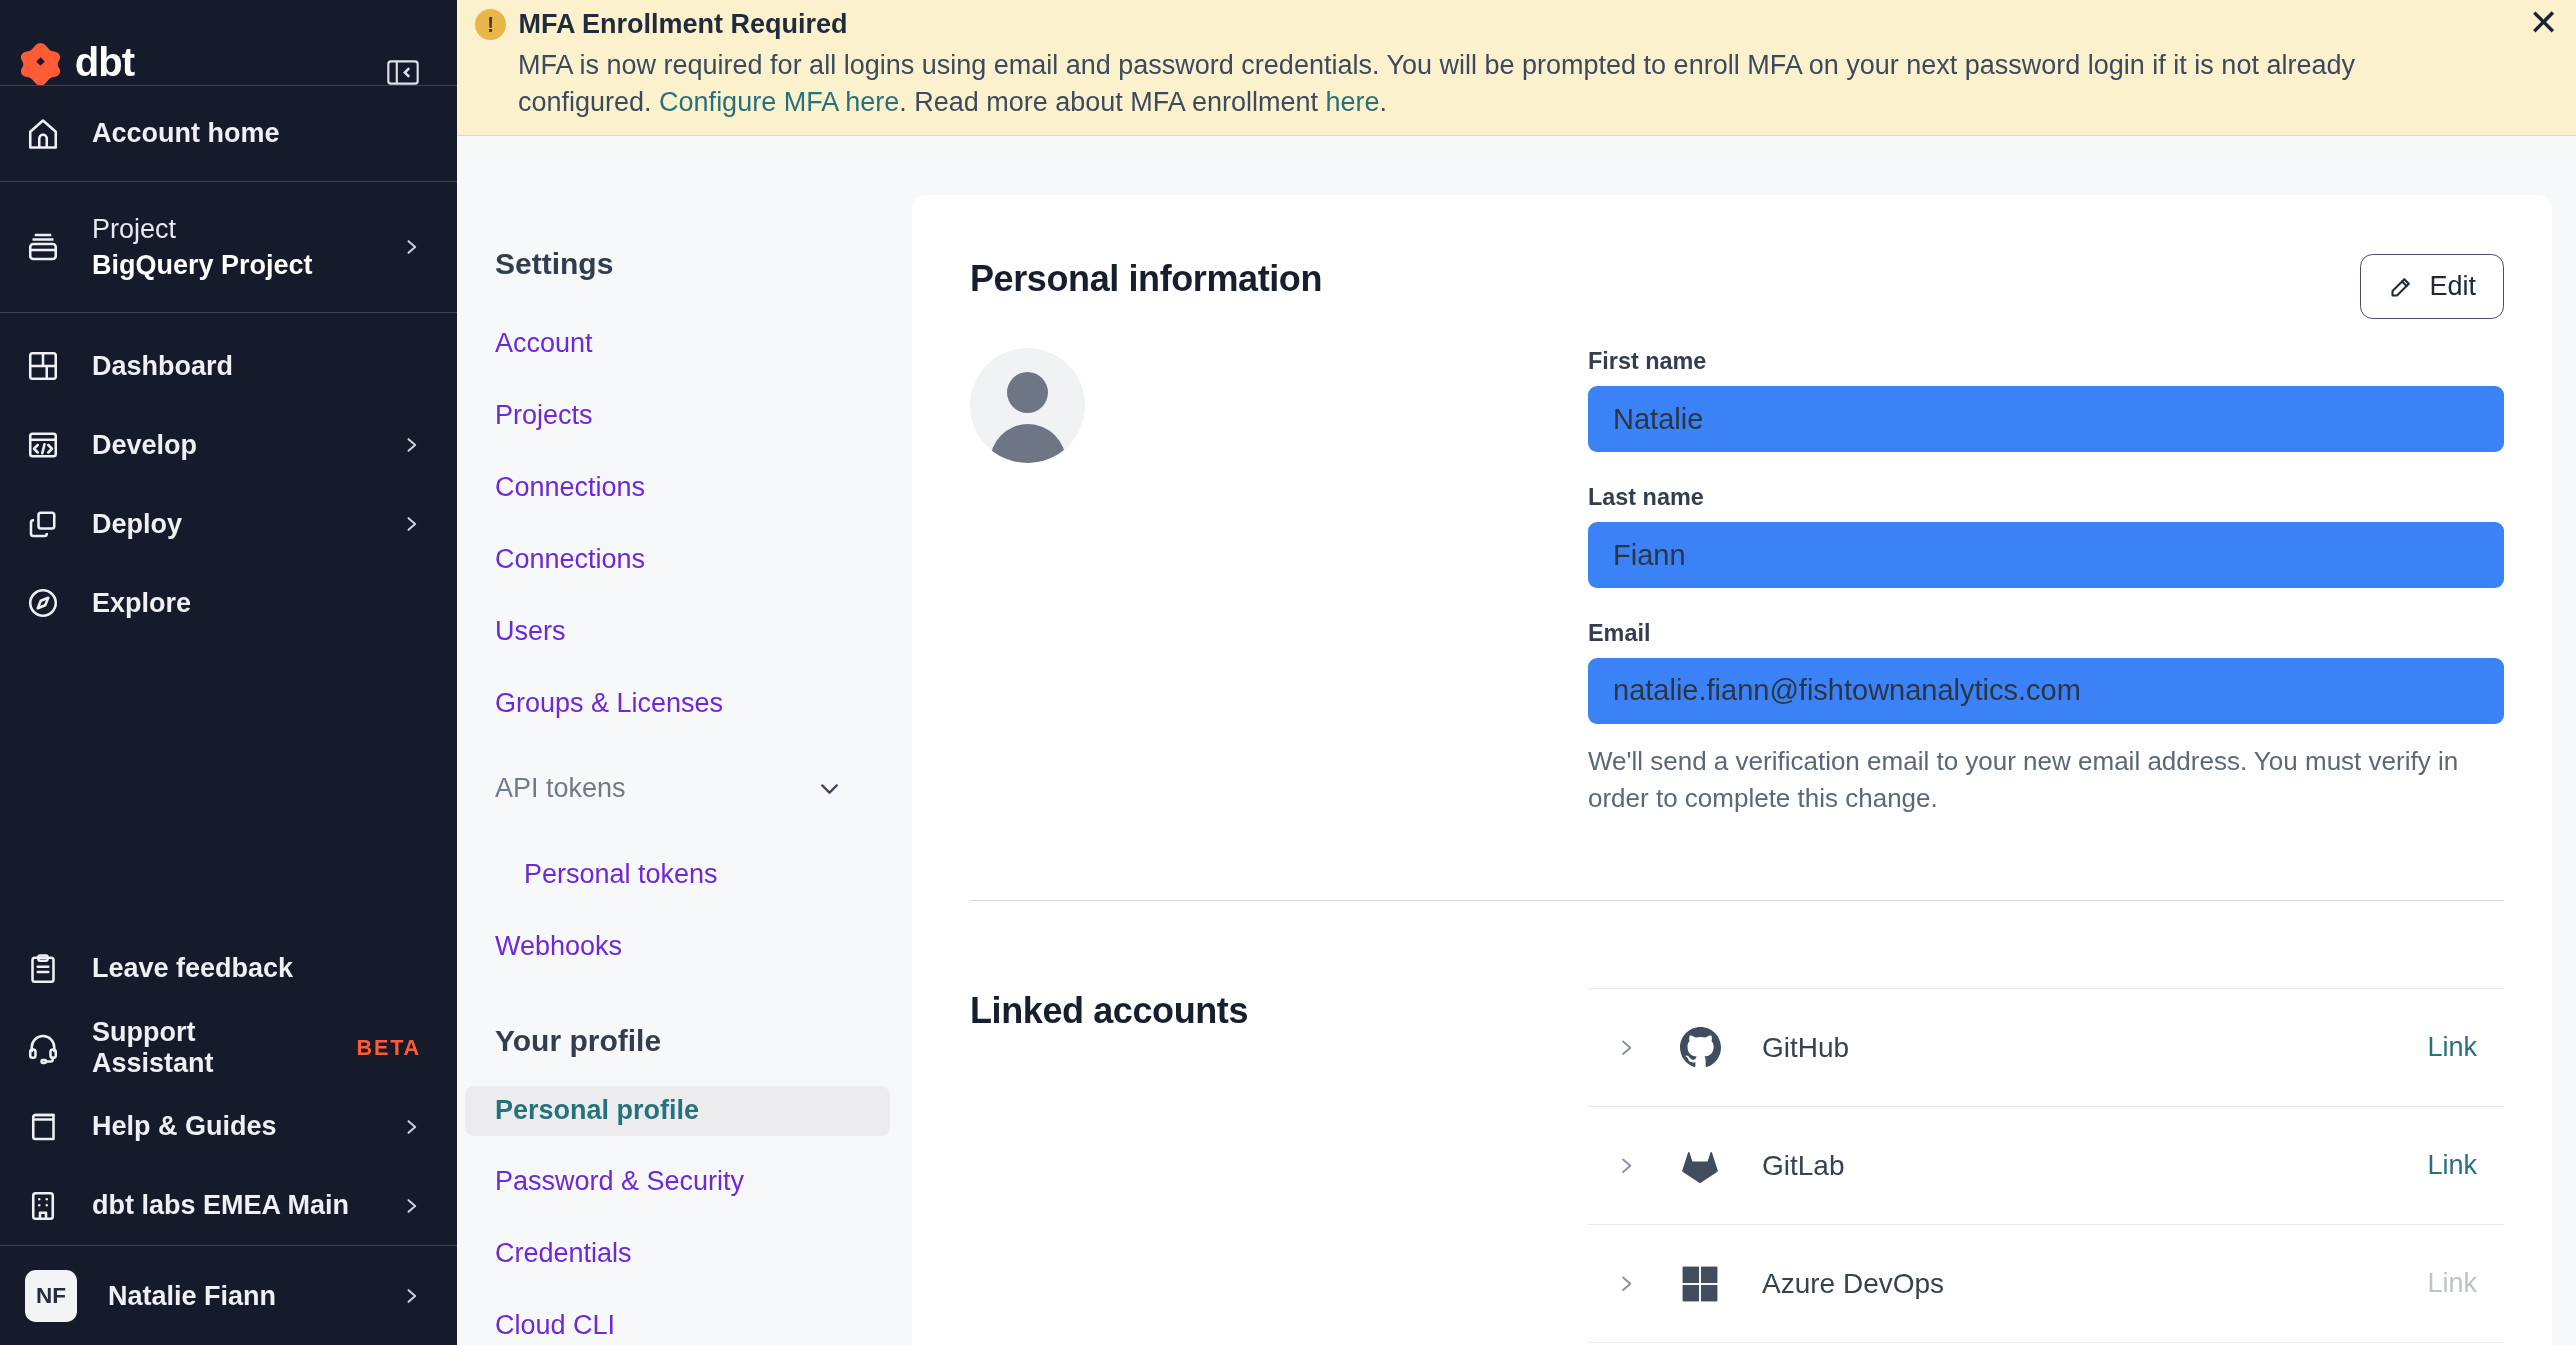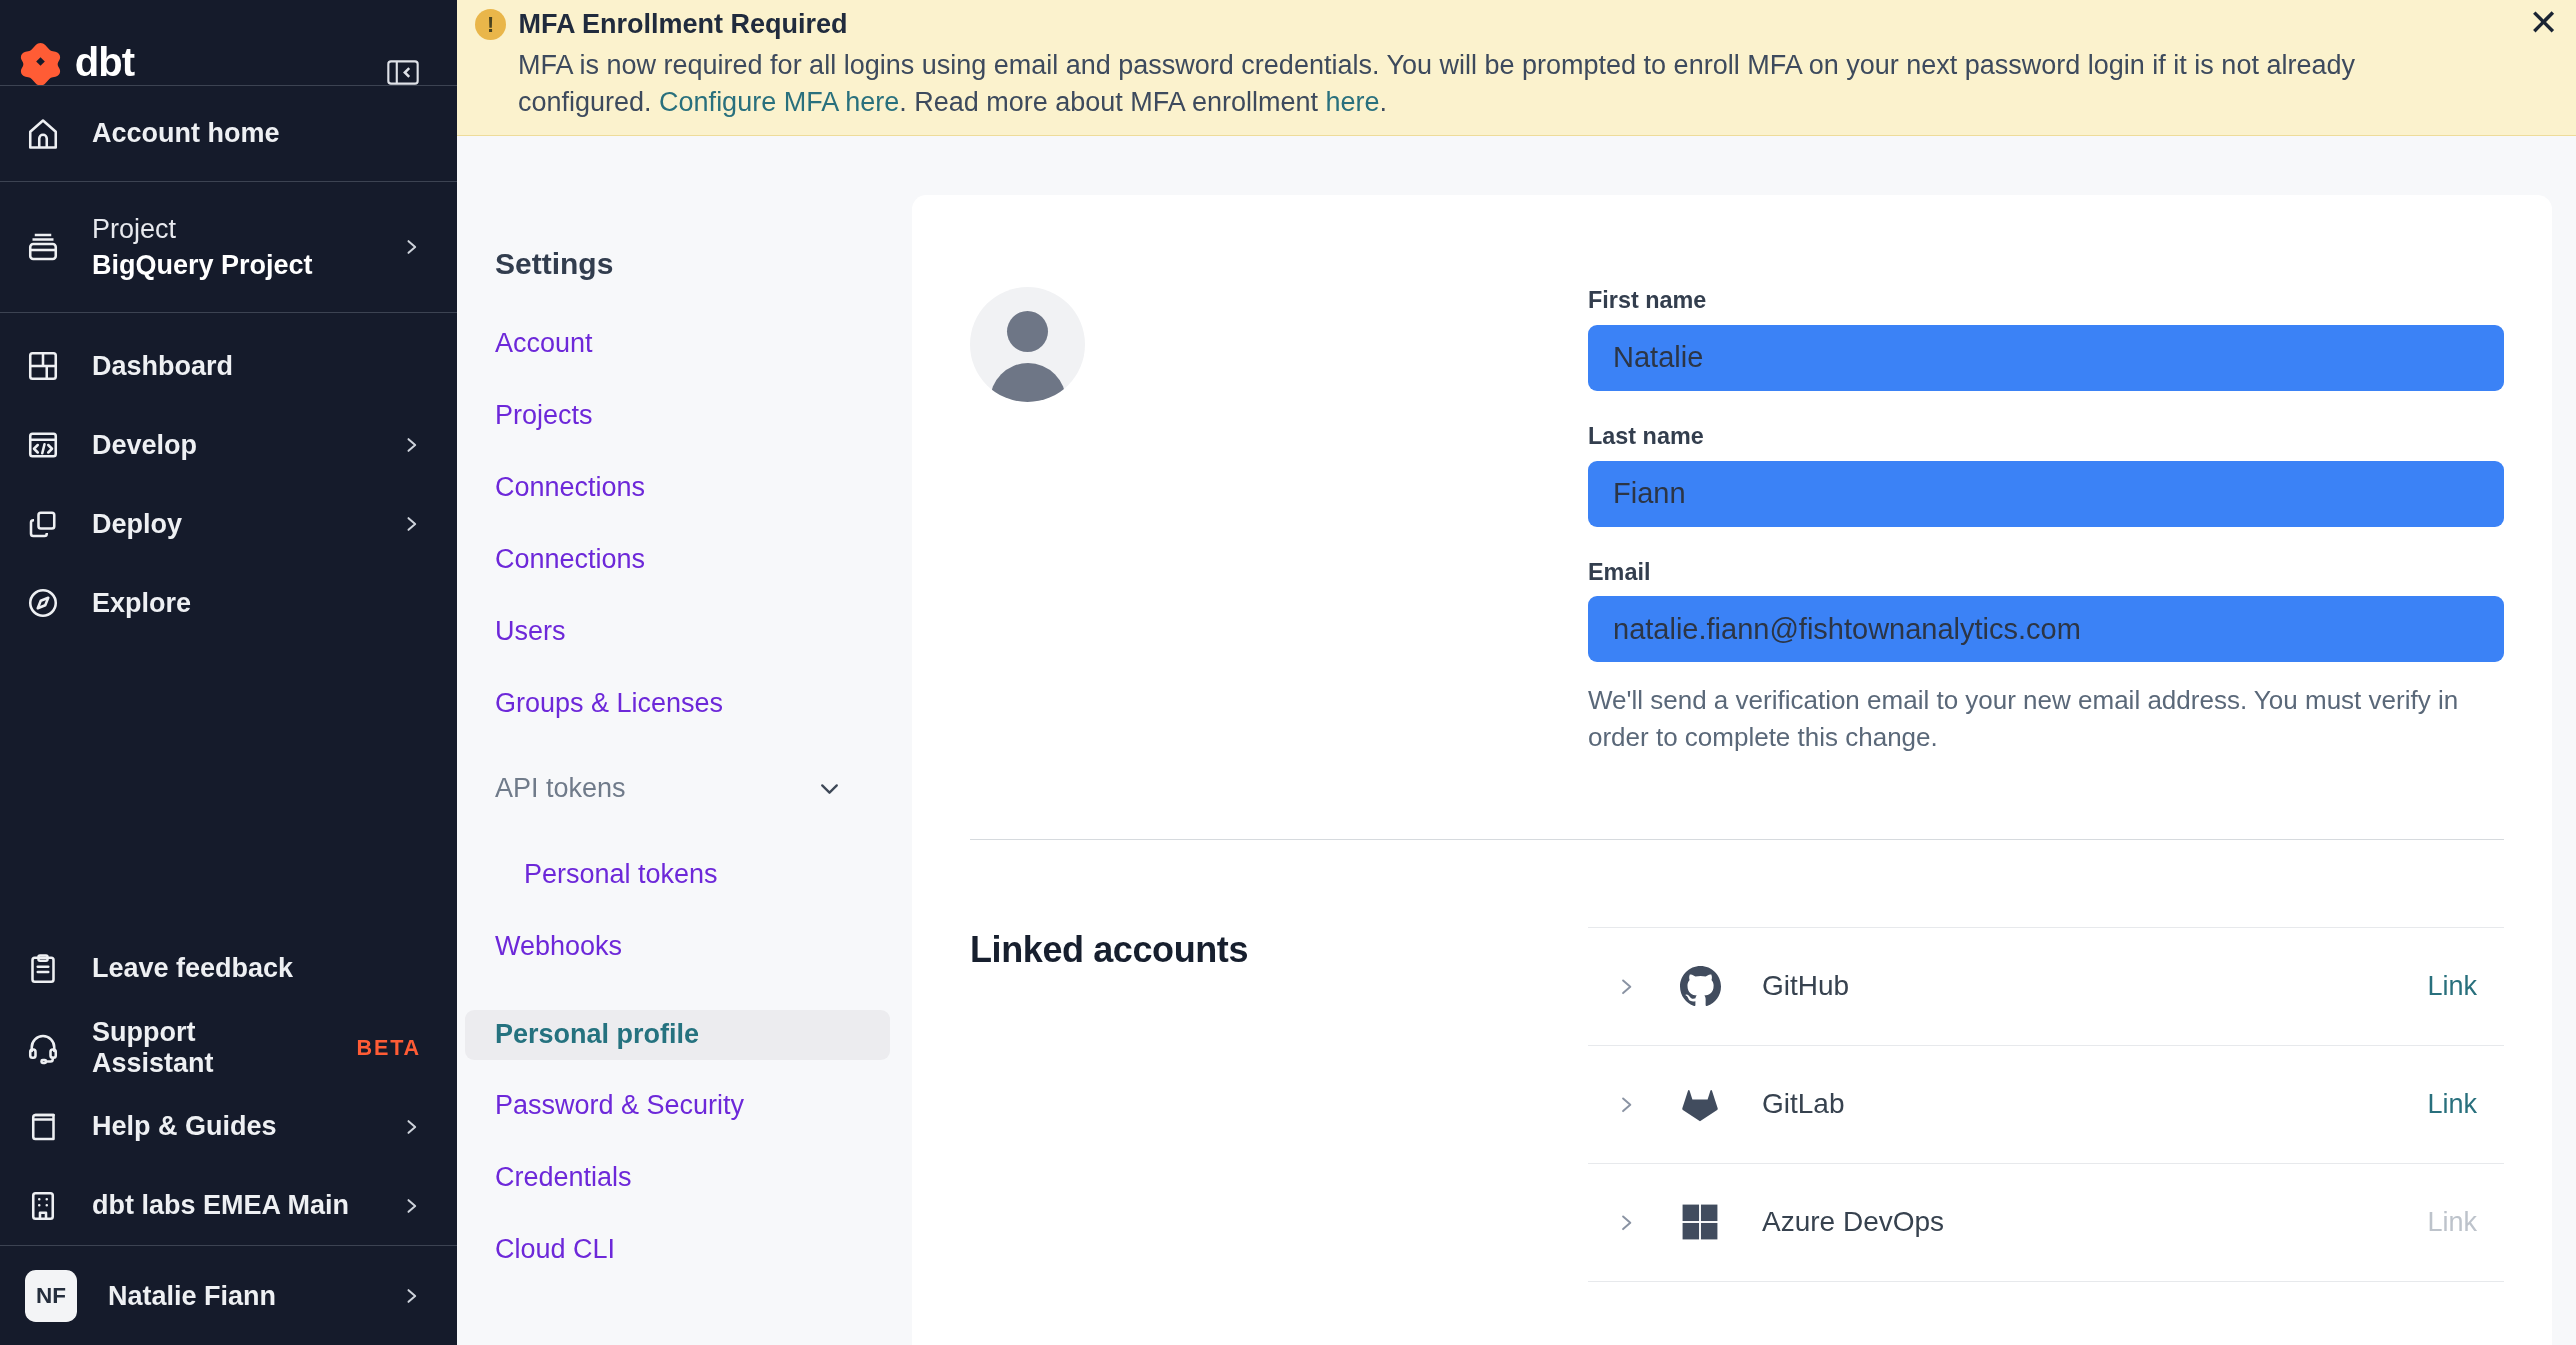--- a/index.html
+++ b/index.html
@@ -319,28 +319,41 @@
         <div class="nav-item group">
           <span>API tokens</span>
           <span class="chev-down">
             <svg viewBox="0 0 24 24" width="25" height="25" fill="none" stroke="#3e4857" stroke-width="2.2" stroke-linecap="round" stroke-linejoin="round">
                 <path d="M5 9l7 7 7-7"></path>
               </svg>
           </span>
         </div>
         <div class="nav-item indent">Personal tokens</div>
         <div class="nav-item">Webhooks</div>
+        <div class="nav-header second">Your profile</div>
         <div class="nav-item active">Personal profile</div>
         <div class="nav-item after-active">Password &amp; Security</div>
         <div class="nav-item">Credentials</div>
         <div class="nav-item">Cloud CLI</div>
       </div>
 
       <div class="main-area">
         <div class="card">
+          <div class="card-head">
+            <div class="h1">Personal information</div>
+            <button class="edit-btn">
+              <span>
+                <svg viewBox="0 0 24 24" width="27" height="27" fill="none" stroke="#202938" stroke-width="1.8" stroke-linejoin="round" stroke-linecap="round">
+                  <path d="M14.5 5.5 18.5 9.5 8 20H4v-4z"></path>
+                  <path d="M12.5 7.5l4 4"></path>
+                </svg>
+              </span>
+              <span>Edit</span>
+            </button>
+          </div>
 
           <div class="body-row">
             <div class="avatar-col">
               <div class="avatar">
                 <div class="head"></div>
                 <div class="torso"></div>
               </div>
             </div>
             <div class="form-col">
               <div class="field">

